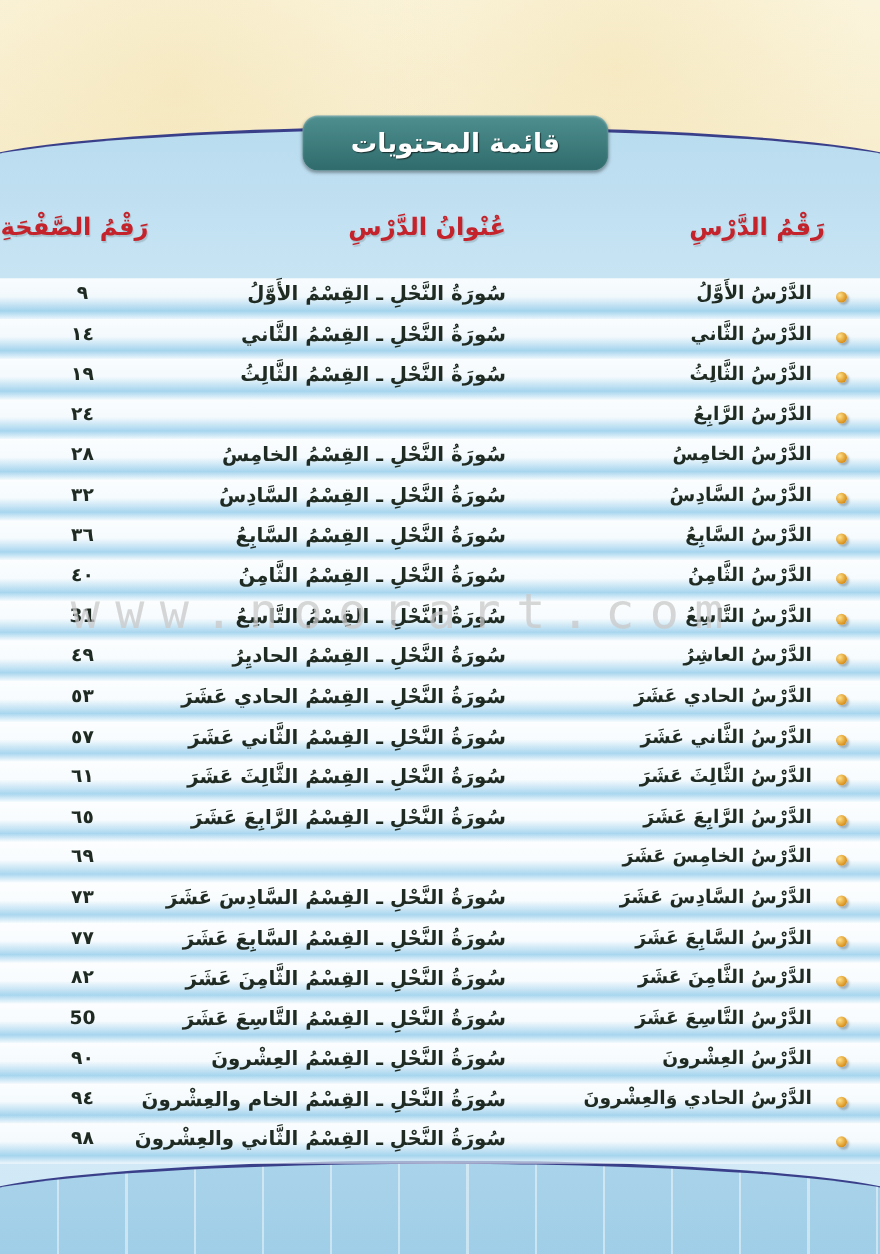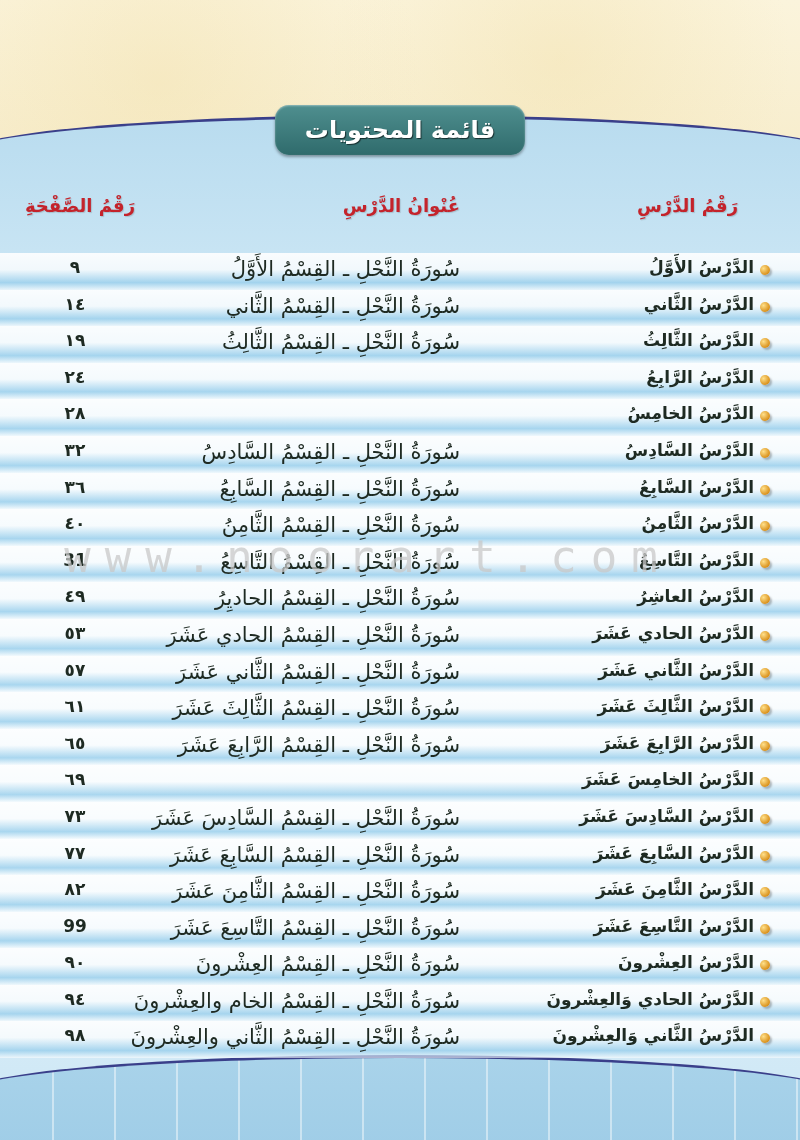--- a/index.html
+++ b/index.html
@@ -23,56 +23,56 @@
   }
   .bottom-band {
     position:absolute; left:-40px; top:1055px; width:880px; height:120px;
     background:
       repeating-linear-gradient(90deg, rgba(255,255,255,0.0) 0 30px, rgba(255,255,255,0.45) 30px 32px, rgba(255,255,255,0) 32px 62px),
       linear-gradient(#a9d3ea,#9ccbe6);
     border-top:3px solid #3a3f8a;
     border-radius:50% 50% 0 0 / 40px 40px 0 0;
   }
   .title-badge {
-    position:absolute; left:275px; top:105px; width:250px; height:50px;
+    position:absolute; left:275px; top:105px; width:278px; height:50px;
     background:linear-gradient(#4f8f8f,#2f6b6c);
     border-radius:14px;
     box-shadow:0 2px 3px rgba(0,0,0,0.35), inset 0 1px 2px rgba(255,255,255,0.4);
     display:flex; align-items:center; justify-content:center;
     color:#fff; font-size:24px; font-weight:bold;
     text-shadow:1px 1px 1px rgba(0,0,0,0.6);
     direction:rtl;
   }
   .col-headers {
     position:absolute; left:0; top:195px; width:800px; height:40px;
     direction:rtl;
   }
   .col-head {
-    position:absolute; top:0; color:#c4232b; font-size:18px; font-weight:bold;
+    position:absolute; top:0; color:#c4232b; font-size:22px; font-weight:bold;
     text-shadow:1px 1px 1px rgba(0,0,0,0.15);
   }
-  .h-lesson { right:62px; }
+  .h-lesson { right:50px; }
   .h-title { right:340px; }
   .h-page { right:665px; }
   .rows { position:absolute; left:0; top:253px; width:800px; }
   .row {
     position:relative; height:36.6px; direction:rtl;
     background:linear-gradient(180deg, rgba(255,255,255,0.9) 0%, rgba(255,255,255,0.75) 45%, rgba(150,205,235,0.75) 80%, rgba(255,255,255,0.6) 100%);
   }
   .bullet {
     position:absolute; right:30px; top:12px; width:10px; height:10px; border-radius:50%;
     background:radial-gradient(circle at 35% 35%, #ffe08a, #d9901a 70%);
     box-shadow:2px 2px 2px rgba(0,0,0,0.25);
   }
   .lesson {
-    position:absolute; right:46px; top:4px; font-size:17px; font-weight:bold; color:#1e2a22;
+    position:absolute; right:62px; top:4px; font-size:17px; font-weight:bold; color:#1e2a22;
     white-space:nowrap;
   }
   .title {
-    position:absolute; right:340px; top:4px; font-size:21px; font-weight:normal; color:#1e2a22;
+    position:absolute; right:340px; top:4px; font-size:18px; font-weight:bold; color:#1e2a22;
     white-space:nowrap;
   }
   .page {
     position:absolute; left:55px; top:4px; font-size:17px; font-weight:bold; color:#1e2a22;
     width:40px; text-align:center; direction:ltr;
   }
   .watermark {
     position:absolute; left:0; top:531px; width:736px; text-align:center;
     font-family:"DejaVu Sans Mono", monospace; font-size:44px; color:rgba(200,200,200,0.75);
     letter-spacing:14px; pointer-events:none; white-space:nowrap;
@@ -113,20 +113,21 @@
       <span class="page">١٩</span>
     </div>
     <div class="row">
       <span class="bullet"></span>
       <span class="lesson">الدَّرْسُ الرَّابِعُ</span>
       <span class="page">٢٤</span>
     </div>
     <div class="row">
       <span class="bullet"></span>
       <span class="lesson">الدَّرْسُ الخامِسُ</span>
+      <span class="title">سُورَةُ النَّحْلِ ـ القِسْمُ الخامِسُ</span>
       <span class="page">٢٨</span>
     </div>
     <div class="row">
       <span class="bullet"></span>
       <span class="lesson">الدَّرْسُ السَّادِسُ</span>
       <span class="title">سُورَةُ النَّحْلِ ـ القِسْمُ السَّادِسُ</span>
       <span class="page">٣٢</span>
     </div>
     <div class="row">
       <span class="bullet"></span>
@@ -196,35 +197,34 @@
     <div class="row">
       <span class="bullet"></span>
       <span class="lesson">الدَّرْسُ الثَّامِنَ عَشَرَ</span>
       <span class="title">سُورَةُ النَّحْلِ ـ القِسْمُ الثَّامِنَ عَشَرَ</span>
       <span class="page">٨٢</span>
     </div>
     <div class="row">
       <span class="bullet"></span>
       <span class="lesson">الدَّرْسُ التَّاسِعَ عَشَرَ</span>
       <span class="title">سُورَةُ النَّحْلِ ـ القِسْمُ التَّاسِعَ عَشَرَ</span>
-      <span class="page">99</span>
+      <span class="page">50</span>
     </div>
     <div class="row">
       <span class="bullet"></span>
       <span class="lesson">الدَّرْسُ العِشْرونَ</span>
       <span class="title">سُورَةُ النَّحْلِ ـ القِسْمُ العِشْرونَ</span>
       <span class="page">٩٠</span>
     </div>
     <div class="row">
       <span class="bullet"></span>
       <span class="lesson">الدَّرْسُ الحادي وَالعِشْرونَ</span>
       <span class="title">سُورَةُ النَّحْلِ ـ القِسْمُ الخام والعِشْرونَ</span>
       <span class="page">٩٤</span>
     </div>
     <div class="row">
       <span class="bullet"></span>
-      <span class="lesson">الدَّرْسُ الثَّاني وَالعِشْرونَ</span>
       <span class="title">سُورَةُ النَّحْلِ ـ القِسْمُ الثَّاني والعِشْرونَ</span>
       <span class="page">٩٨</span>
     </div>
   </div>
 
 <div class="watermark">www.noorart.com</div>
 
 </body></html>

